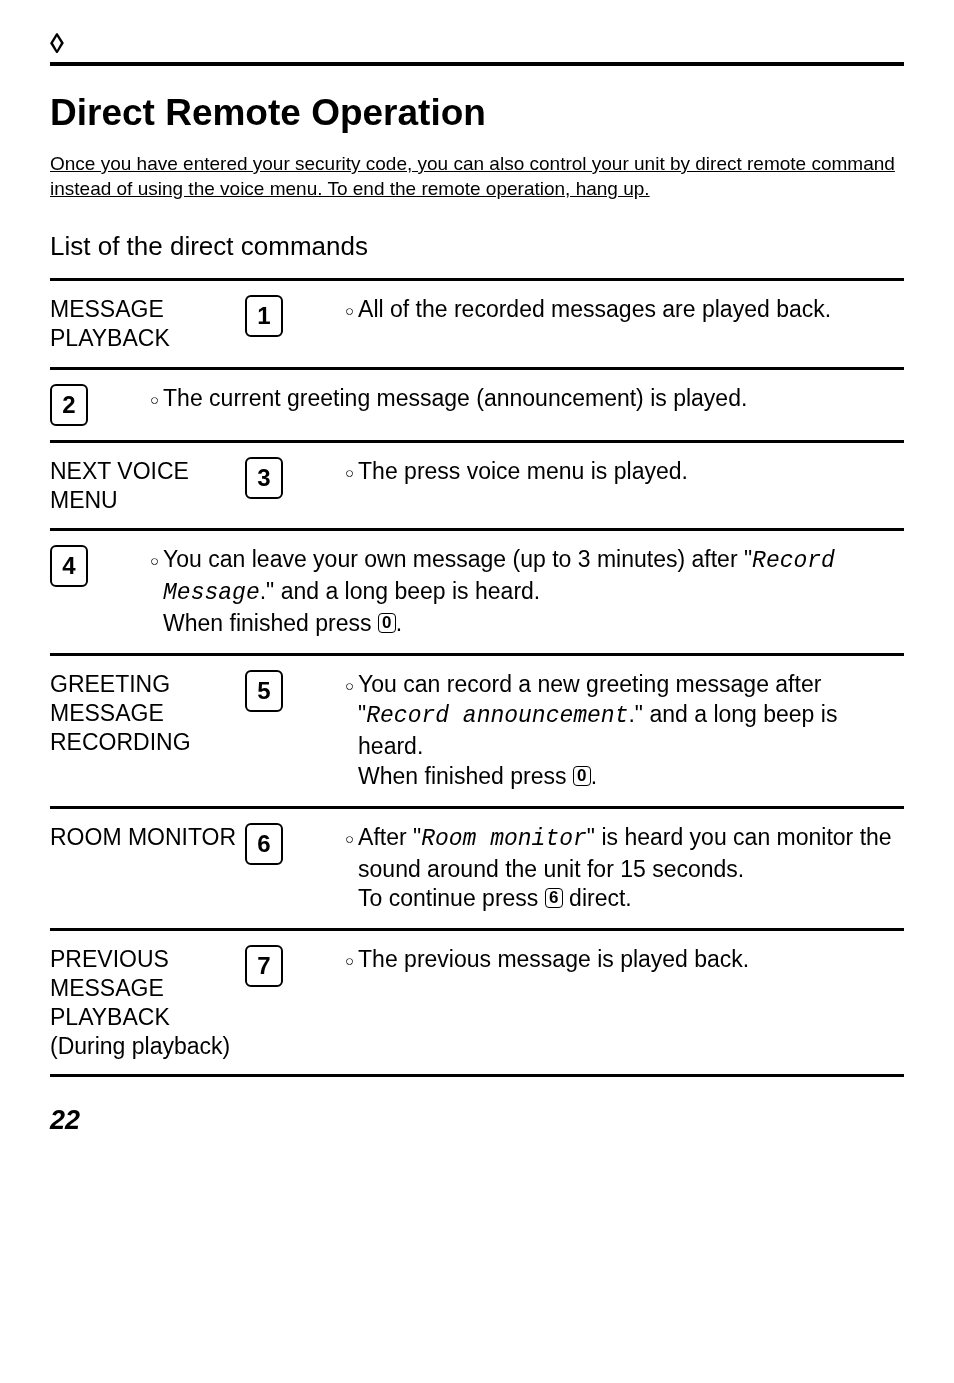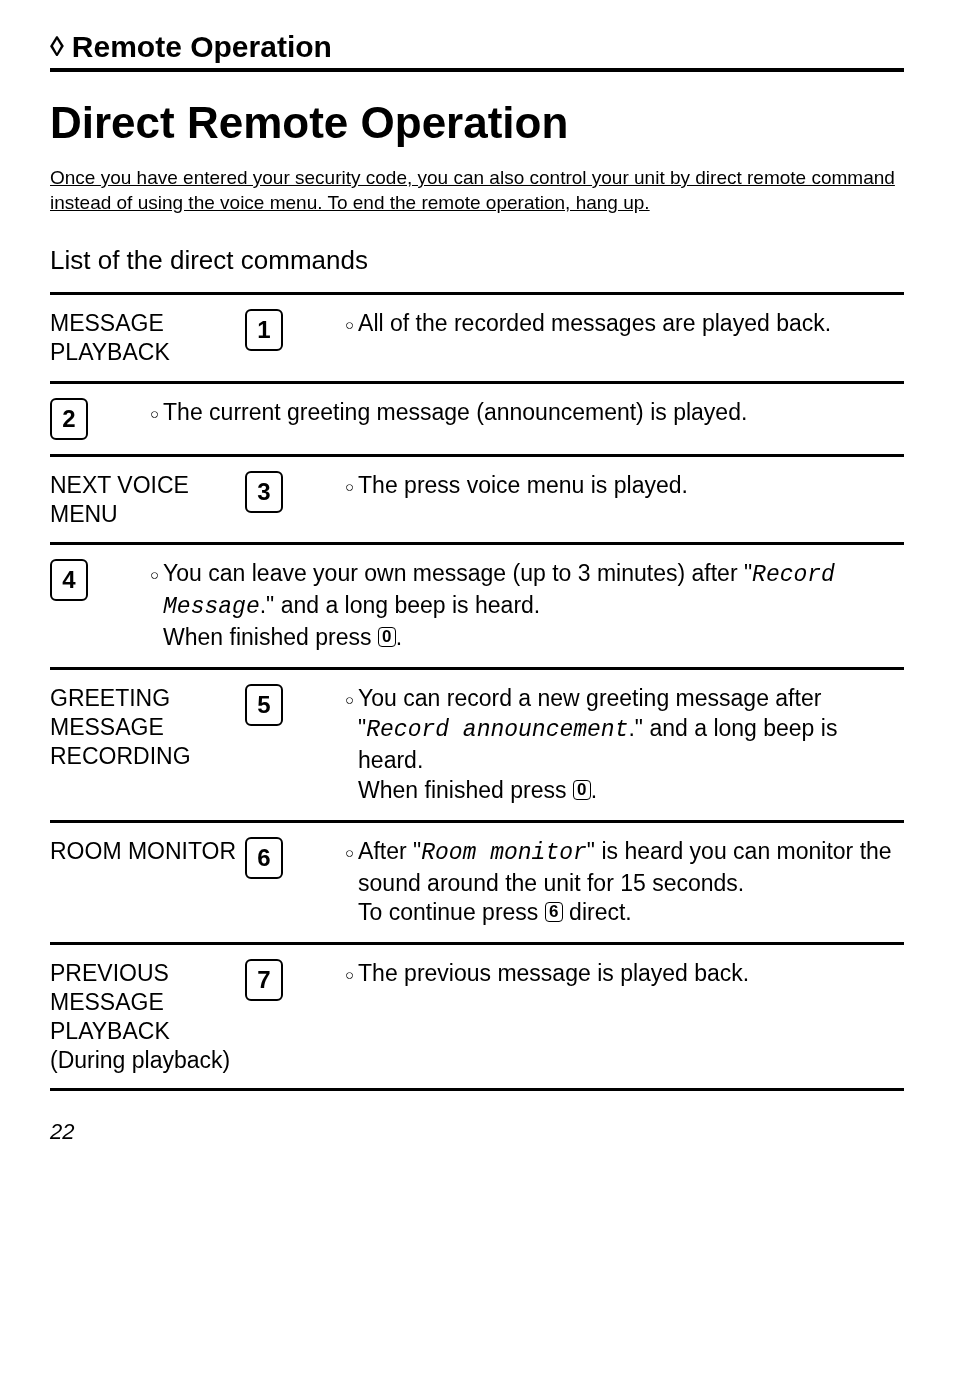--- a/index.html
+++ b/index.html
@@ -21,21 +21,21 @@
     font-weight: bold;
     display: flex;
     align-items: center;
     gap: 8px;
   }
   .chapter-icon {
     font-size: 28px;
     line-height: 1;
   }
   .section-title {
-    font-size: 44px;
+    font-size: 37px;
     font-weight: bold;
     margin: 0 0 18px 0;
   }
   .intro {
     font-size: 19px;
     line-height: 1.3;
     margin: 0 0 30px 0;
     text-decoration: underline;
   }
   .subsection-title {
@@ -102,33 +102,32 @@
   }
   .desc-bullet {
     flex: 0 0 auto;
     font-size: 15px;
     line-height: 1;
     padding-top: 8px;
   }
   .desc-text { flex: 1; }
   .italic { font-style: italic; font-family: Liberation Mono, monospace; }
   .page-num {
-    font-size: 22px;
-    font-weight: normal;
+    font-size: 27px;
+    font-weight: bold;
     font-style: italic;
     margin-top: 28px;
   }
 </style>
 </head>
 <body>
 
 <div class="chapter-header">
   <div class="chapter-title">
     <span class="chapter-icon">◊</span>
-    <span>Remote Operation</span>
   </div>
 </div>
 
 <h1 class="section-title">Direct Remote Operation</h1>
 
 <p class="intro">Once you have entered your security code, you can also control your unit by direct remote command instead of using the voice menu. To end the remote operation, hang up.</p>
 
 <h2 class="subsection-title">List of the direct commands</h2>
 
 <div class="table">

